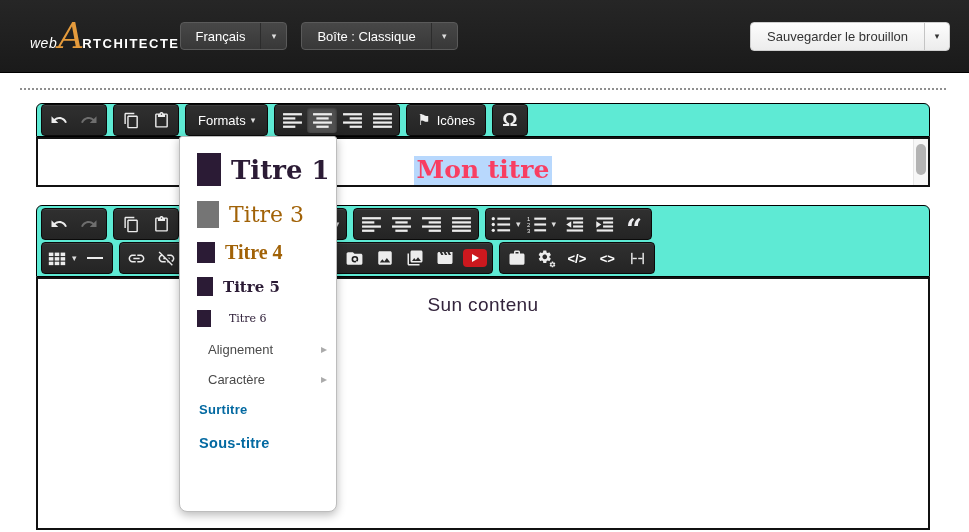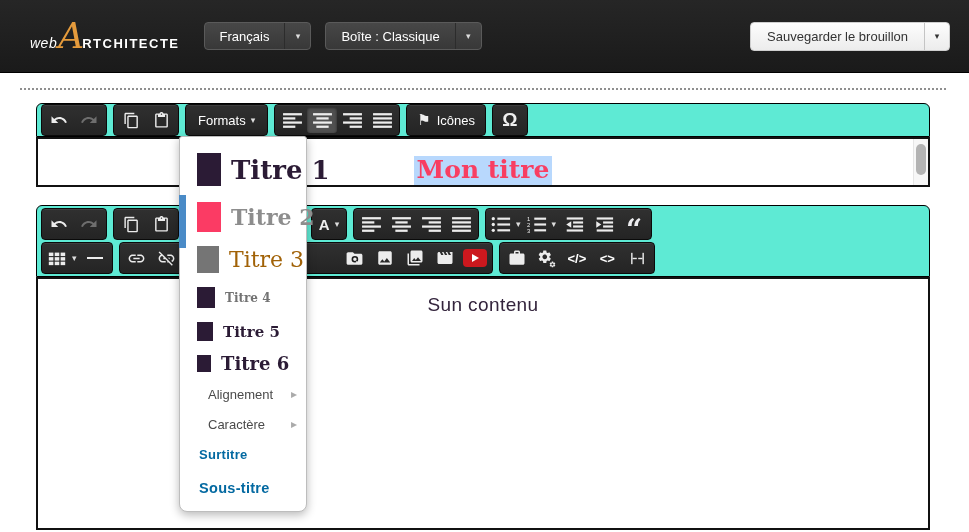--- a/index.html
+++ b/index.html
@@ -17,21 +17,21 @@
     background: linear-gradient(#262626, #1a1a1a);
     border-bottom: 1px solid #000;
     display: flex; align-items: center;
   }
   .logo { margin-left: 30px; display: flex; align-items: baseline; white-space: nowrap; }
   .logo-web { color: #fff; font-size: 14px; font-style: italic; letter-spacing: .5px; }
   .logo-a { color: #e59b3c; font-family: "DejaVu Serif", serif; font-style: italic; font-size: 36px; line-height: 30px; margin: 0 -2px 0 1px; }
   .logo-rest { color: #fff; font-size: 13px; letter-spacing: 1.5px; font-weight: bold; }
 
   .dark-btn {
-    display: flex; align-items: stretch; height: 28px; margin-left: 24px;
+    display: flex; align-items: stretch; height: 28px; 
     background: linear-gradient(#474747, #383838);
     border: 1px solid #5a5a5a; border-radius: 4px; overflow: hidden;
     color: #fff; font-size: 13px; cursor: pointer;
   }
   .dark-btn .btn-main { display: flex; align-items: center; padding: 0 15px; }
   .dark-btn .btn-arrow {
     display: flex; align-items: center; justify-content: center; width: 26px;
     border-left: 1px solid #2c2c2c; font-size: 9px; color: #ddd;
   }
   #box-btn { margin-left: 14px; }
@@ -101,35 +101,35 @@
   #editor2 { position: absolute; left: 36px; top: 205px; width: 894px; }
   #editor2 .toolbar { height: 72px; }
   #editor2 .content {
     height: 253px; background: #fff; border: 2px solid #111;
     text-align: center; padding-top: 15px;
   }
   .body-text { font-size: 19px; color: #33243c; letter-spacing: .4px; }
 
   
   #formats-menu {
-    position: absolute; left: 179px; top: 136px; width: 128px; height: 376px;
+    position: absolute; left: 179px; top: 136px; width: 158px; height: 376px;
     background: #fff; border: 1px solid #bdbdbd; border-radius: 3px 3px 8px 8px;
     box-shadow: 0 3px 10px rgba(0,0,0,.28);
     padding-top: 8px; z-index: 100;
   }
   .fm-item { position: relative; display: flex; align-items: center; padding-left: 17px; cursor: pointer; }
   .fm-block { flex: none; margin-right: 10px; }
   .fm-label { font-family: "DejaVu Serif", serif; white-space: nowrap; }
   .fm-t1 { height: 49px; } .fm-t1 .fm-block { width: 24px; height: 33px; background: #2b1b35; } .fm-t1 .fm-label { font-weight: bold; font-size: 26px; color: #2b1b35; }
   .fm-t2 { height: 45px; } .fm-t2 .fm-block { width: 24px; height: 30px; background: #fb3b64; } .fm-t2 .fm-label { font-weight: bold; font-size: 22px; color: #8d8d8d; }
   .fm-t2.selected::before { content: ""; position: absolute; left: -1px; top: 1px; width: 7px; height: 53px; background: #4a8bc7; }
   .fm-t3 { height: 41px; } .fm-t3 .fm-block { width: 22px; height: 27px; background: #757575; } .fm-t3 .fm-label { font-weight: normal; font-size: 22px; color: #a16207; }
-  .fm-t4 { height: 35px; } .fm-t4 .fm-block { width: 18px; height: 21px; background: #2b1b35; } .fm-t4 .fm-label { font-weight: bold; font-size: 12px; color: #737373; }
+  .fm-t4 { height: 35px; } .fm-t4 .fm-block { width: 18px; height: 21px; background: #2b1b35; } .fm-t4 .fm-label { font-weight: bold; font-size: 20px; color: #a16207; font-family: Liberation Serif, serif; }
   .fm-t5 { height: 33px; } .fm-t5 .fm-block { width: 16px; height: 19px; background: #2b1b35; } .fm-t5 .fm-label { font-weight: bold; font-size: 15px; color: #2b1b35; }
-  .fm-t6 { height: 31px; } .fm-t6 .fm-block { width: 14px; height: 17px; background: #2b1b35; } .fm-t6 .fm-label { font-weight: bold; font-size: 18px; color: #2b1b35; }
+  .fm-t6 { height: 31px; } .fm-t6 .fm-block { width: 14px; height: 17px; background: #2b1b35; } .fm-t6 .fm-label { font-weight: normal; font-size: 11px; color: #2b1b35; margin-left: 8px; }
   .fm-sub { height: 30px; padding-left: 28px; font-size: 13px; color: #4a4a4a; }
   .fm-arrow { margin-left: auto; margin-right: 9px; color: #aaa; font-size: 12px; }
   .fm-red { height: 31px; padding-left: 19px; font-size: 13px; color: #0369a1; font-weight: bold; letter-spacing: .3px; }
   .fm-red.last { height: 36px; font-size: 14.5px; }
 </style>
 </head>
 <body>
 
 <div id="topbar">
   <div class="logo">
@@ -518,24 +518,20 @@
   <div class="content">
     <span class="body-text">Sun contenu</span>
   </div>
 </div>
 
 <div id="formats-menu">
   <div class="fm-item fm-t1">
     <span class="fm-block"></span>
     <span class="fm-label">Titre 1</span>
   </div>
-  <div class="fm-item fm-t2 selected">
-    <span class="fm-block"></span>
-    <span class="fm-label">Titre 2</span>
-  </div>
   <div class="fm-item fm-t3">
     <span class="fm-block"></span>
     <span class="fm-label">Titre 3</span>
   </div>
   <div class="fm-item fm-t4">
     <span class="fm-block"></span>
     <span class="fm-label">Titre 4</span>
   </div>
   <div class="fm-item fm-t5">
     <span class="fm-block"></span>

